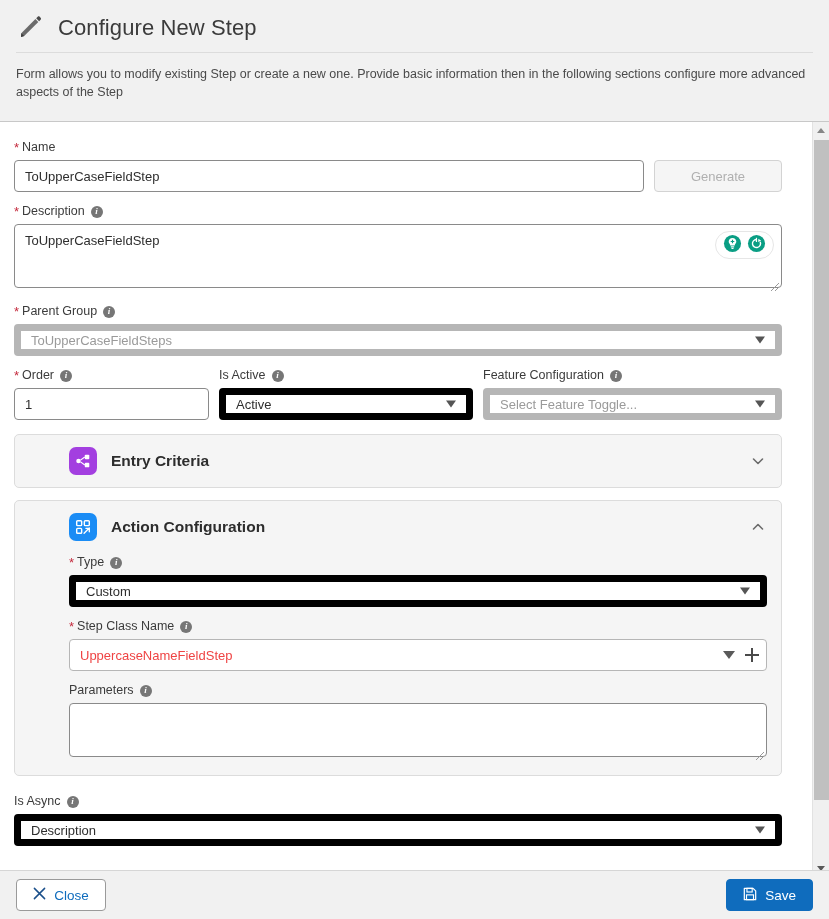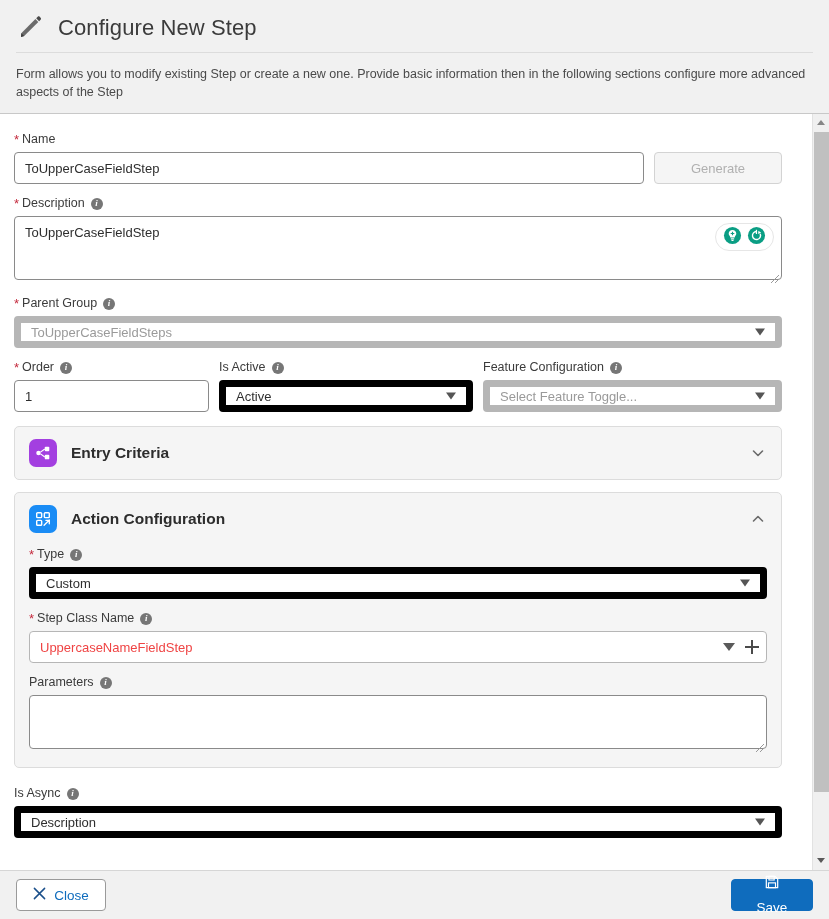--- a/index.html
+++ b/index.html
@@ -15,21 +15,21 @@
   #app {
     position: relative;
     width: 829px; height: 919px;
     background: #f1f1f1;
     display: flex;
     flex-direction: column;
   }
 
   
   .page-header {
-    padding: 14px 16px 0 16px;
+    padding: 14px 16px 8px 16px;
     background: #f1f1f1;
     flex: 0 0 auto;
   }
   .title-row {
     display: flex;
     align-items: center;
     gap: 14px;
     padding-bottom: 10px;
   }
   .pencil-icon { width: 28px; height: 28px; flex: 0 0 auto; }
@@ -225,20 +225,21 @@
     margin-bottom: 14px;
   }
 
   
   .section {
     border: 1px solid #dcdcdc;
     border-radius: 5px;
     background: #f5f5f5;
     margin-bottom: 12px;
     overflow: hidden;
+    padding-left: 40px;
   }
   .section-head {
     display: flex;
     align-items: center;
     padding: 12px 12px 12px 14px;
     gap: 14px;
     cursor: pointer;
   }
   .sec-icon {
     width: 28px; height: 28px;
@@ -319,21 +320,20 @@
     background: #ffffff;
     border: 1px solid #9a9a9a;
     color: #0f6cbd;
     min-width: 90px;
   }
   .btn-save {
     background: #0f6cbd;
     border: 1px solid #0f6cbd;
     color: #ffffff;
     min-width: 82px;
-    flex-direction: column;
   }
 </style>
 </head>
 <body>
 
 <div id="app">
 
   <div class="page-header">
     <div class="title-row">
       <span class="pencil-icon">

